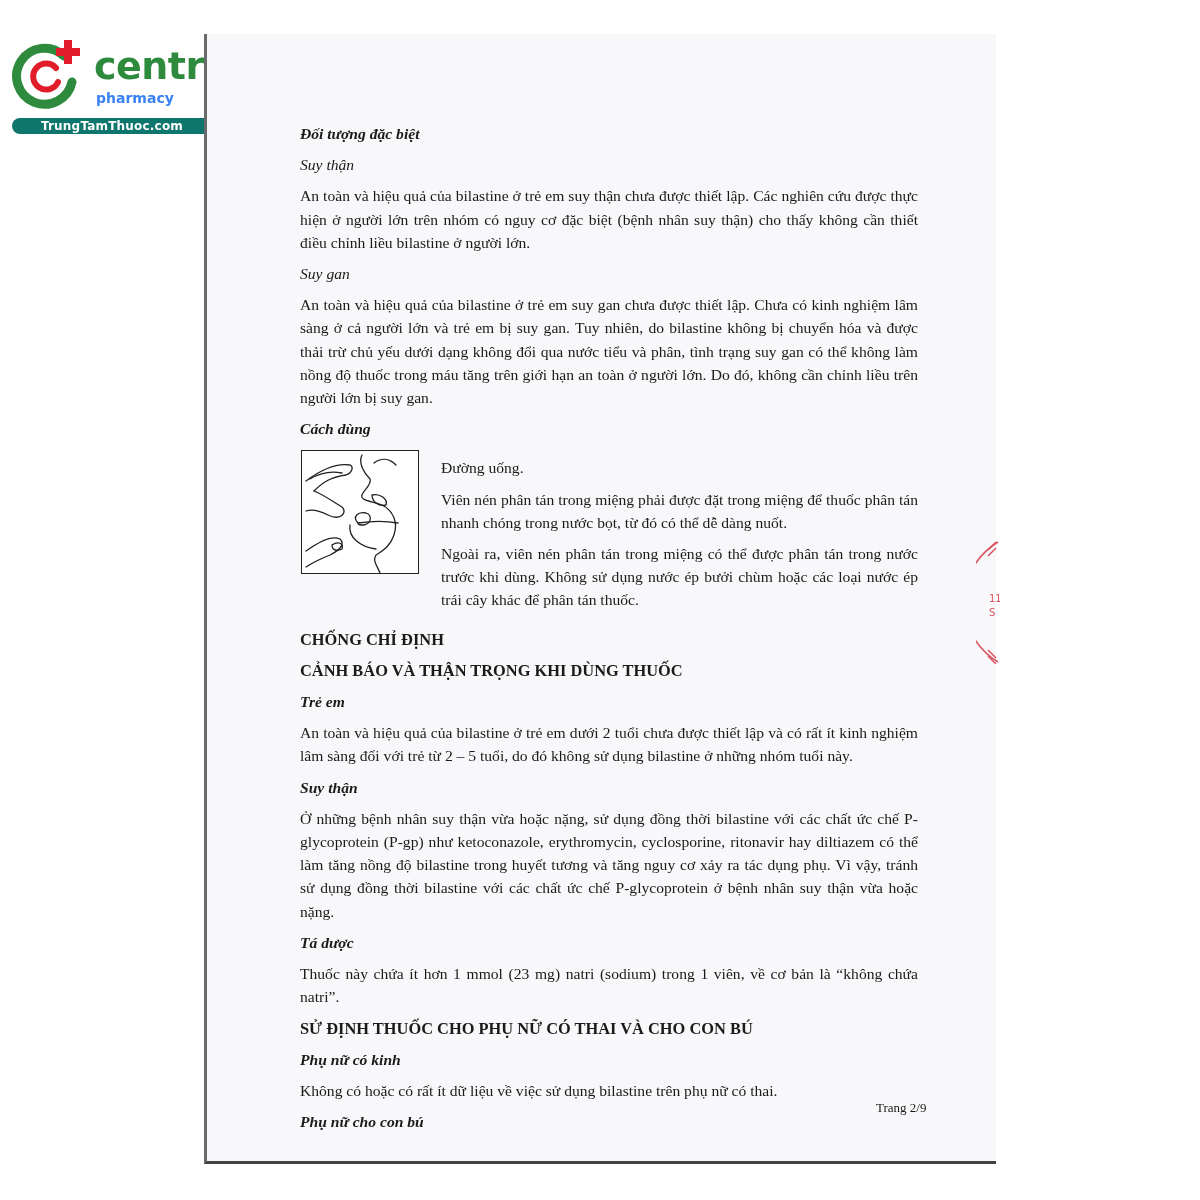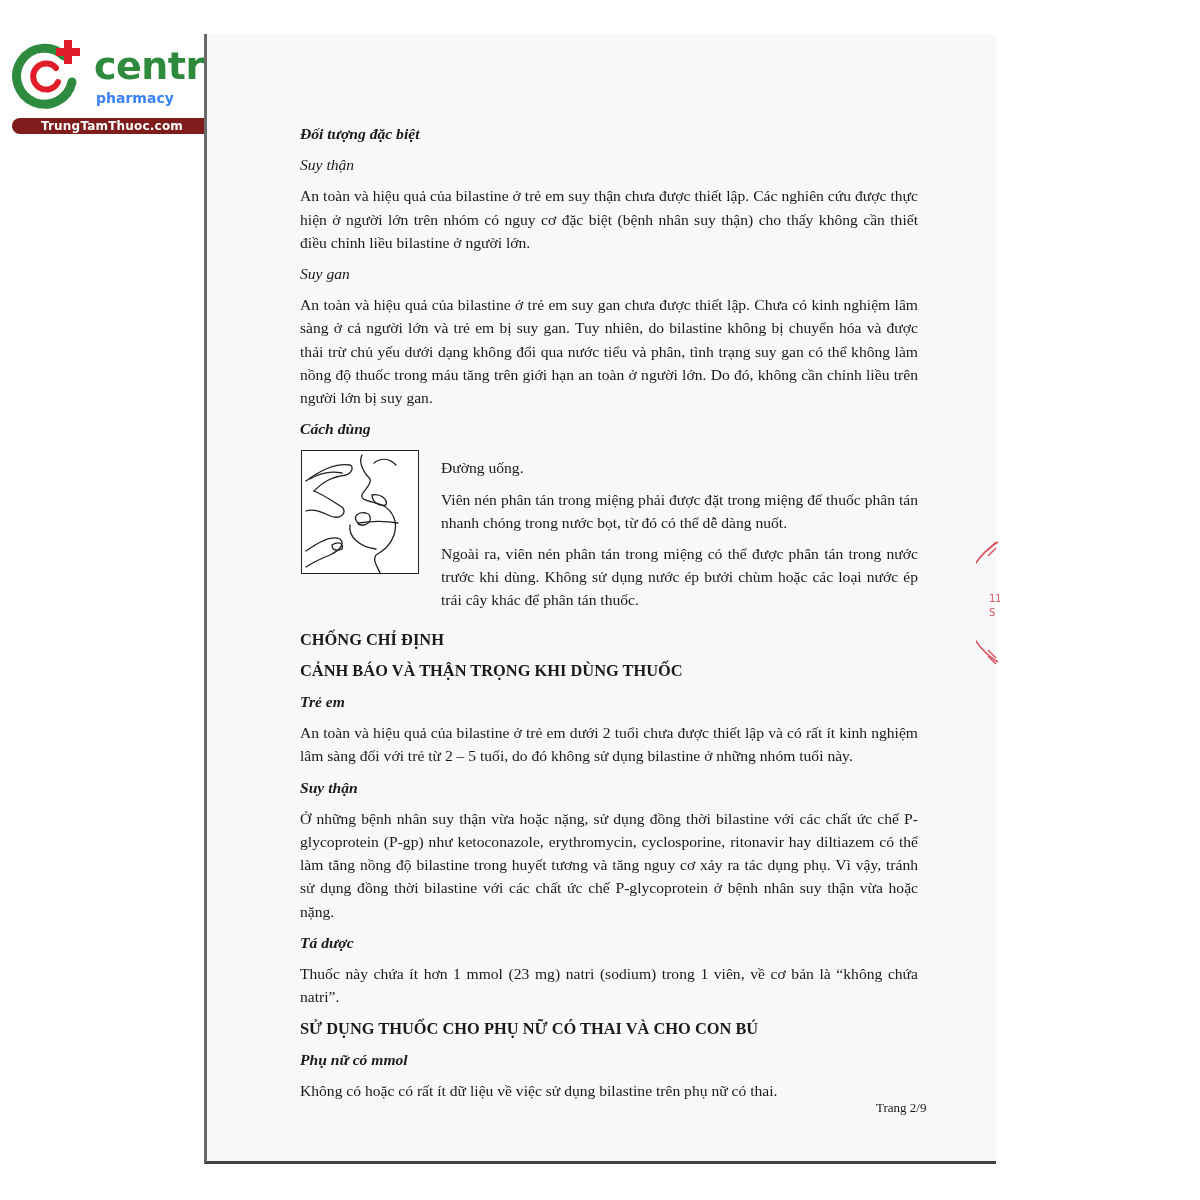--- a/index.html
+++ b/index.html
@@ -10,21 +10,21 @@
       color: #1a1a1a;
     }
     
     .logo { position: absolute; left: 8px; top: 38px; width: 205px; height: 98px; }
     .logo-mark { position: absolute; left: 4px; top: 0; width: 72px; height: 72px; }
     .logo-word { position: absolute; left: 86px; top: 6px; font-family: "DejaVu Sans", sans-serif;
       font-weight: bold; font-size: 38px; color: #2e8b3e; letter-spacing: -0.5px; line-height: 44px; }
     .logo-sub { position: absolute; left: 88px; top: 52px; font-family: "DejaVu Sans", sans-serif;
       font-weight: bold; font-size: 14px; color: #3b82f6; }
     .logo-pill { position: absolute; left: 4px; top: 80px; width: 200px; height: 16px; border-radius: 8px;
-      background: #7f1d1d; color: #fff; font-family: "DejaVu Sans", sans-serif; font-weight: bold;
+      background: #0f766e; color: #fff; font-family: "DejaVu Sans", sans-serif; font-weight: bold;
       font-size: 12px; text-align: center; line-height: 16px; letter-spacing: 0.2px; }
 
     
     .page { position: absolute; left: 204px; top: 34px; width: 792px; height: 1130px;
       background: #f8f8fa; border-left: 3px solid #6a6a6a; border-bottom: 3px solid #444; box-sizing: border-box; }
 
     .content { position: absolute; left: 292px; top: 114px; width: 634px; font-size: 15.6px; line-height: 23.2px; }
     .content p { margin: 8px; text-align: justify; text-align-last: left; }
     .h-ital-bold { font-style: italic; font-weight: bold; }
     .h-ital { font-style: italic; }
@@ -96,18 +96,19 @@
   <p class="h-caps">CHỐNG CHỈ ĐỊNH</p>
 
   <p class="h-caps">CẢNH BÁO VÀ THẬN TRỌNG KHI DÙNG THUỐC</p>
   <p class="h-ital-bold">Trẻ em</p>
   <p>An toàn và hiệu quả của bilastine ở trẻ em dưới 2 tuổi chưa được thiết lập và có rất ít kinh nghiệm lâm sàng đối với trẻ từ 2 – 5 tuổi, do đó không sử dụng bilastine ở những nhóm tuổi này.</p>
   <p class="h-ital-bold">Suy thận</p>
   <p>Ở những bệnh nhân suy thận vừa hoặc nặng, sử dụng đồng thời bilastine với các chất ức chế P-glycoprotein (P-gp) như ketoconazole, erythromycin, cyclosporine, ritonavir hay diltiazem có thể làm tăng nồng độ bilastine trong huyết tương và tăng nguy cơ xảy ra tác dụng phụ. Vì vậy, tránh sử dụng đồng thời bilastine với các chất ức chế P-glycoprotein ở bệnh nhân suy thận vừa hoặc nặng.</p>
   <p class="h-ital-bold">Tá dược</p>
   <p>Thuốc này chứa ít hơn 1 mmol (23 mg) natri (sodium) trong 1 viên, về cơ bản là “không chứa natri”.</p>
 
-  <p class="h-caps">SỬ DỤNG THUỐC CHO PHỤ NỮ CÓ THAI VÀ CHO CON BÚ</p>
-  <p class="h-ital-bold">Phụ nữ có mmol</p>
+  <p class="h-caps">SỬ ĐỊNH THUỐC CHO PHỤ NỮ CÓ THAI VÀ CHO CON BÚ</p>
+  <p class="h-ital-bold">Phụ nữ có kinh</p>
   <p>Không có hoặc có rất ít dữ liệu về việc sử dụng bilastine trên phụ nữ có thai.</p>
+  <p class="h-ital-bold">Phụ nữ cho con bú</p>
 </div>
 
 <div class="page-number">Trang 2/9</div>
 
 </body></html>

